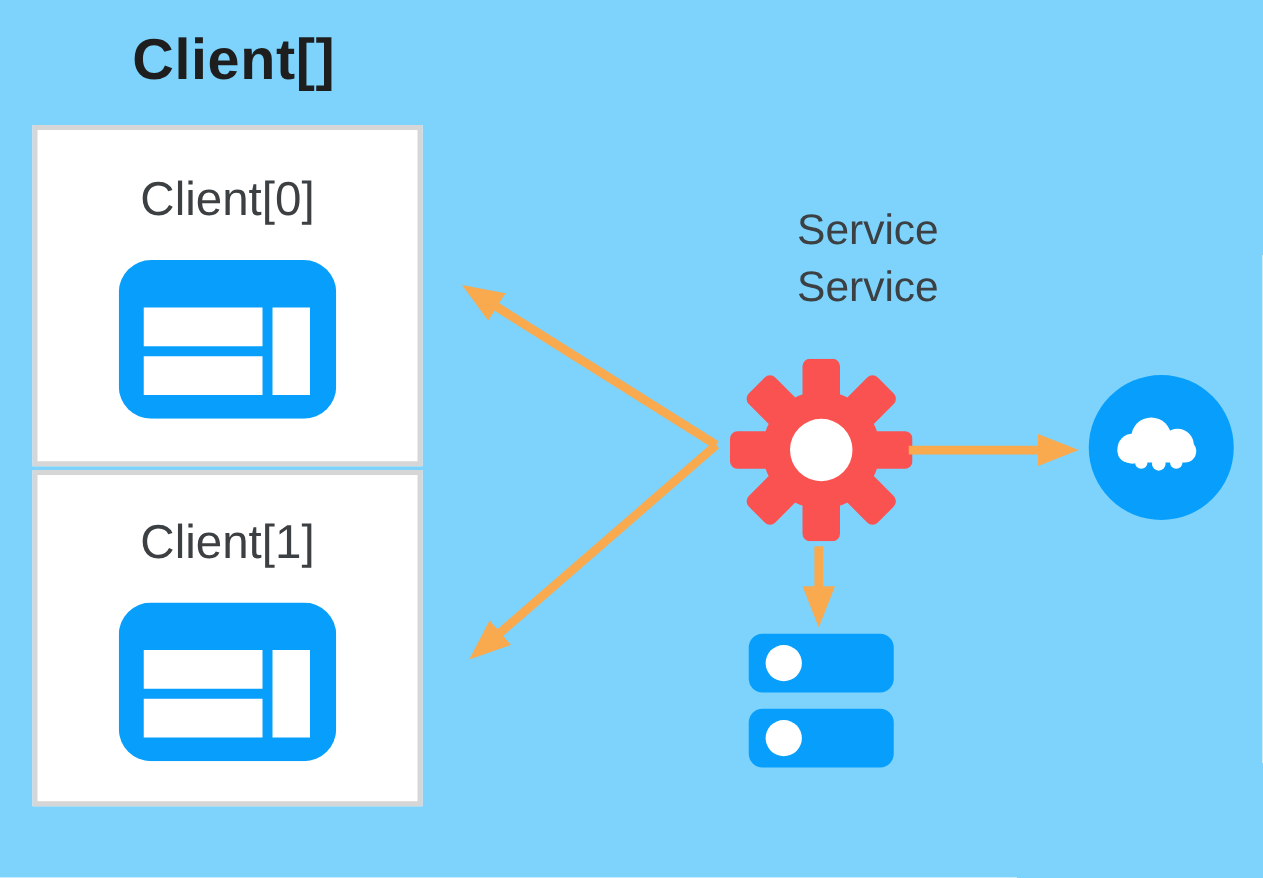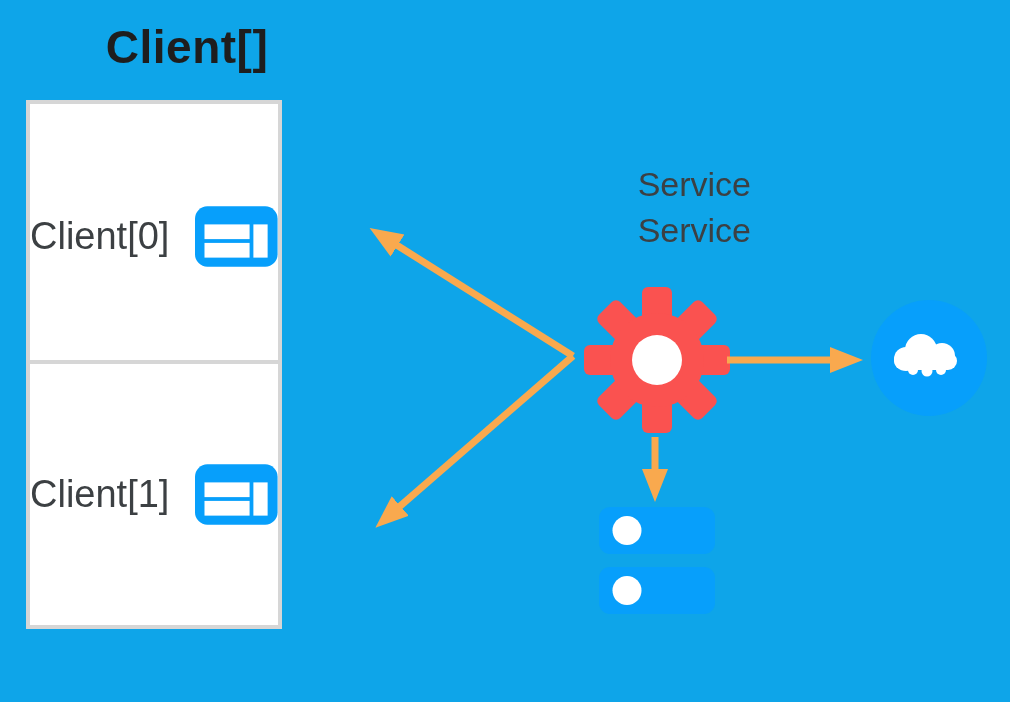--- a/index.html
+++ b/index.html
@@ -1,37 +1,37 @@
 <!DOCTYPE html>
 <html><head>
 <meta charset="utf-8">
 <style>
   html,body{margin:0;padding:0;background:#ffffff;}
   .canvas{
     position:relative;
     width:1010px;height:702px;
-    background:#0ea5e9;
+    background:#7dd3fc;
     font-family:"Liberation Sans",sans-serif;
     overflow:hidden;
   }
   .group-title{
     position:absolute;left:26px;top:20px;width:322px;
     text-align:center;
     font-size:46px;font-weight:700;color:#1e1e1e;
     letter-spacing:0.5px;
   }
   .client-cell{
-    position:absolute;left:26px;width:256px;
+    position:absolute;left:26px;width:312px;
     border:4px solid #d6d6d6;box-sizing:border-box;
     background:#ffffff;
-    display:flex;align-items:center;justify-content:center;
+    display:flex;flex-direction:column;align-items:center;justify-content:center;
     gap:26px;
   }
   .cell-0{top:100px;height:273px;}
-  .cell-1{top:360px;height:269px;text-align:center;}
+  .cell-1{top:376px;height:269px;text-align:center;}
   .client-label{
     font-size:38px;color:#3c4043;font-weight:400;
   }
   .sw-label{
     position:absolute;left:575px;top:161px;width:176px;
     text-align:right;font-size:34px;line-height:46px;color:#3c4043;
   }
   .sw-label span{display:block;}
   .gear-icon{position:absolute;left:584px;top:287px;}
   .cloud-icon{position:absolute;left:870px;top:299px;}

